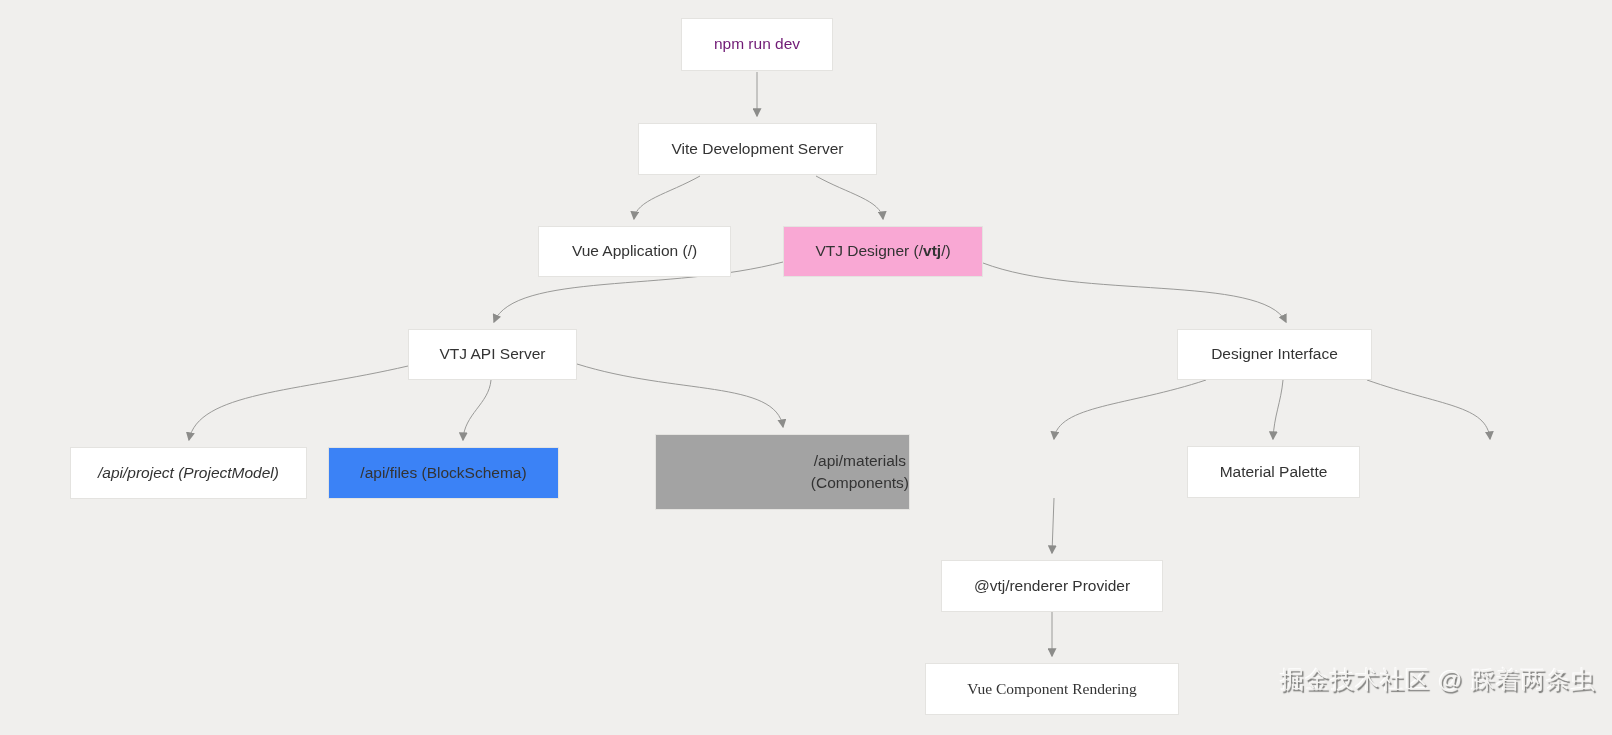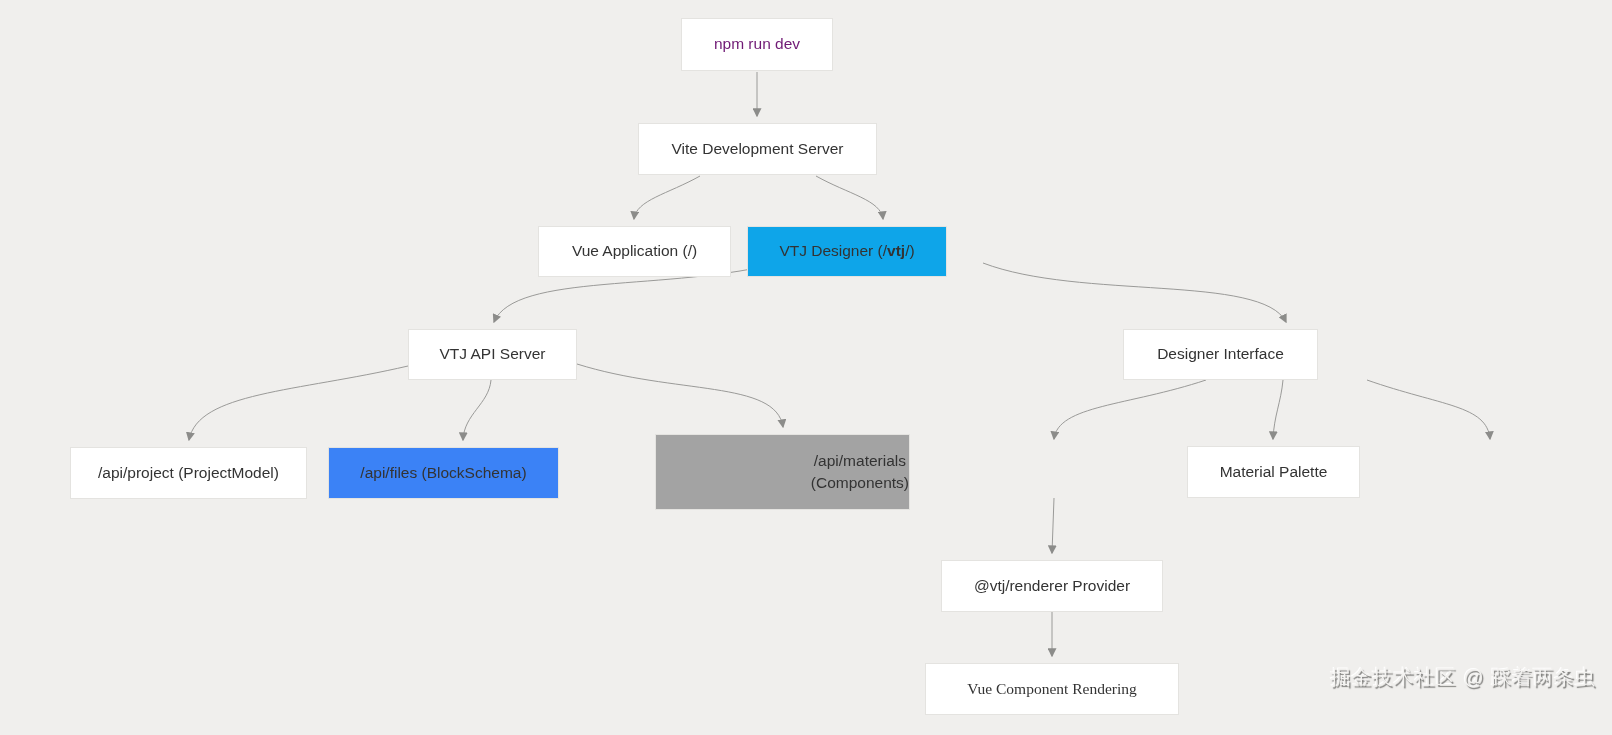--- a/index.html
+++ b/index.html
@@ -13,21 +13,21 @@
   #edge-layer path.edge{fill:none;stroke:#9a9a98;stroke-width:1px;}
   .node{
     position:absolute;box-sizing:border-box;
     background:#ffffff;border:1px solid #e4e3e0;
     display:flex;align-items:center;justify-content:center;text-align:center;
     font-size:15.5px;color:#333333;line-height:1.45;
   }
   .node b{font-weight:bold;}
   .watermark{
     position:absolute;right:16px;top:664px;
-    font-size:20px;letter-spacing:1px;white-space:nowrap;
+    font-size:24px;letter-spacing:1px;white-space:nowrap;
     color:#f4f3f1;
     text-shadow:1.5px 1.5px 1px rgba(105,104,102,0.85), -1px -1px 0 rgba(255,255,255,0.9);
     text-align:right;
   }
 </style>
 </head>
 <body>
 
 <div class="stage" id="stage">
   <svg id="edge-layer" viewBox="0 0 1612 735" xmlns="http://www.w3.org/2000/svg">
@@ -52,30 +52,30 @@
     </svg>
   <div class="node" style="left: 681px; top: 18px; width: 152px; height: 53px; background: rgb(255, 255, 255); border-color: rgb(228, 227, 224); color: #701a75;">
       <span>npm run dev</span>
     </div>
     <div class="node" style="left: 638px; top: 123px; width: 239px; height: 52px; background: rgb(255, 255, 255); border-color: rgb(228, 227, 224); color: rgb(51, 51, 51);">
       <span>Vite Development Server</span>
     </div>
     <div class="node" style="left: 538px; top: 226px; width: 193px; height: 51px; background: rgb(255, 255, 255); border-color: rgb(228, 227, 224); color: rgb(51, 51, 51);">
       <span>Vue Application (/)</span>
     </div>
-    <div class="node" style="left: 747px; top: 226px; width: 200px; height: 51px; background: #0ea5e9; border-color: rgb(228, 227, 224); color: rgb(51, 51, 51);">
+    <div class="node" style="left: 783px; top: 226px; width: 200px; height: 51px; background: #f9a8d4; border-color: rgb(228, 227, 224); color: rgb(51, 51, 51);">
       <span>VTJ Designer (/<b>vtj</b>/)</span>
     </div>
     <div class="node" style="left: 408px; top: 329px; width: 169px; height: 51px; background: rgb(255, 255, 255); border-color: rgb(228, 227, 224); color: rgb(51, 51, 51); text-align: center;">
       <span>VTJ API Server</span>
     </div>
-    <div class="node" style="left: 1123px; top: 329px; width: 195px; height: 51px; background: rgb(255, 255, 255); border-color: rgb(228, 227, 224); color: rgb(51, 51, 51);">
+    <div class="node" style="left: 1177px; top: 329px; width: 195px; height: 51px; background: rgb(255, 255, 255); border-color: rgb(228, 227, 224); color: rgb(51, 51, 51);">
       <span>Designer Interface</span>
     </div>
-    <div class="node" style="left: 70px; top: 447px; width: 237px; height: 52px; background: rgb(255, 255, 255); border-color: rgb(228, 227, 224); color: rgb(51, 51, 51);">
+    <div class="node" style="left: 70px; top: 447px; width: 237px; height: 52px; background: rgb(255, 255, 255); border-color: rgb(228, 227, 224); color: rgb(51, 51, 51); font-style: italic;">
       <span>/api/project (ProjectModel)</span>
     </div>
     <div class="node" style="left: 328px; top: 447px; width: 231px; height: 52px; background: #3b82f6; border-color: rgb(228, 227, 224); color: rgb(51, 51, 51);">
       <span>/api/files (BlockSchema)</span>
     </div>
     <div class="node" style="left: 655px; top: 434px; width: 255px; height: 76px; background: #a3a3a3; border-color: rgb(228, 227, 224); color: rgb(51, 51, 51); justify-content: flex-end;">
       <span>/api/materials<br>(Components)</span>
     </div>
     <div class="node" style="left: 1187px; top: 446px; width: 173px; height: 52px; background: rgb(255, 255, 255); border-color: rgb(228, 227, 224); color: rgb(51, 51, 51);">
       <span>Material Palette</span>

